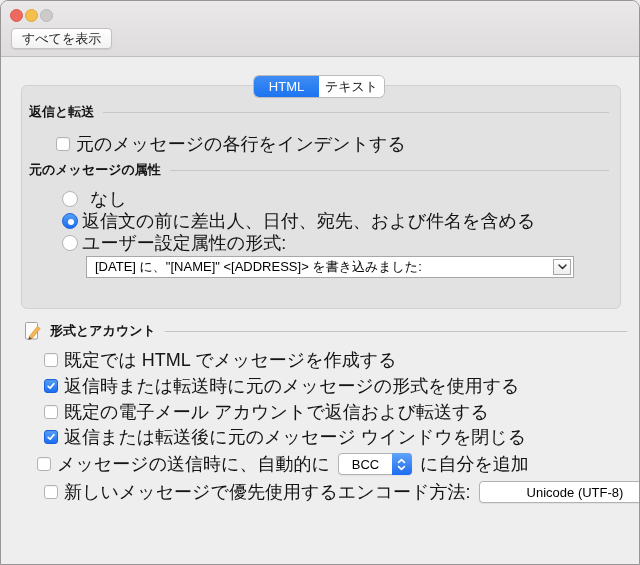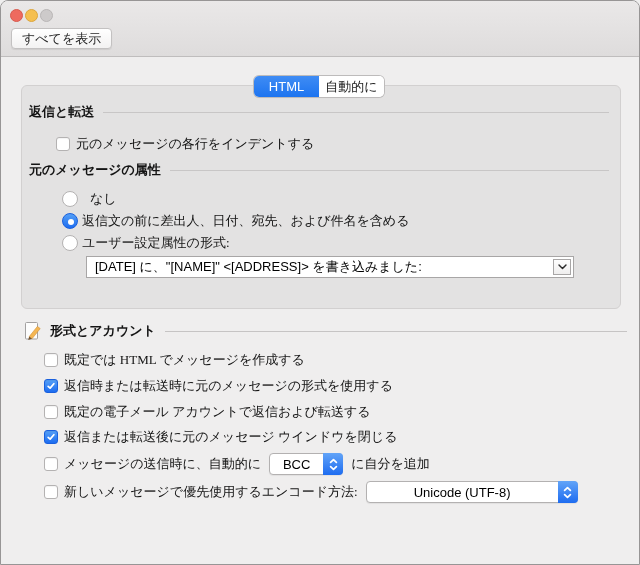--- a/index.html
+++ b/index.html
@@ -55,21 +55,21 @@
   }
   
   .panel{
     position:absolute;top:28px;left:20px;width:598px;height:222px;
     background:#e3e2e2;border:1px solid #d2d0d0;border-radius:6px;
   }
   .sec-h{position:absolute;left:7px;right:11px;display:flex;align-items:center;height:16px;}
   .sec-title{font-weight:bold;font-size:13px;color:#141414;white-space:nowrap;}
   .rule{flex:1;height:1px;background:#c8c6c6;margin-left:9px;}
   .row{position:absolute;display:flex;align-items:center;height:18px;}
-  .lbl{font-size:13px;color:#141414;white-space:nowrap;margin-left:6px;font-family:Liberation Serif, serif;}
+  .lbl{font-size:18px;color:#141414;white-space:nowrap;margin-left:6px;}
   
   .cb{
     width:14px;height:14px;box-sizing:border-box;border-radius:3px;flex:none;
     background:#fff;border:1px solid #b4b2b2;
     box-shadow:inset 0 1px 1px rgba(0,0,0,.05);
     display:flex;align-items:center;justify-content:center;
   }
   .cb.checked{
     background:linear-gradient(#55a0f7,#1d6cf0);border:1px solid #1a60dd;
   }
@@ -126,21 +126,21 @@
       <span class="light yellow"></span>
       <span class="light gray"></span>
     </div>
     <button class="show-all">すべてを表示</button>
   </div>
 
   <div class="content">
 
     <div class="segmented">
       <div class="seg seg-selected">HTML</div>
-      <div class="seg">自動的に</div>
+      <div class="seg">テキスト</div>
     </div>
 
     <div class="panel">
 
       <div class="sec-h" style="top:18px;">
         <span class="sec-title">返信と転送</span>
         <span class="rule"></span>
       </div>
 
       <div class="row" style="top:49px;left:34px;">
@@ -212,21 +212,21 @@
 
     <div class="row" style="top:371px;left:43px;">
       <span class="cb checked">
         <svg width="10" height="10" viewBox="0 0 14 14">
           <path d="M3 7.4 L5.8 10 L11 3.8" stroke="#fff" stroke-width="2.4" fill="none" stroke-linecap="round" stroke-linejoin="round"></path>
         </svg>
       </span>
       <span class="lbl">返信または転送後に元のメッセージ ウインドウを閉じる</span>
     </div>
 
-    <div class="row" style="top:396px;left:43px;height:22px;">
+    <div class="row" style="top:396px;left:36px;height:22px;">
       <span class="cb"></span>
       <span class="lbl">メッセージの送信時に、自動的に</span>
       <span class="popup" style="width:74px;">
         <span class="popup-text center">BCC</span>
         <span class="popup-cap">
           <svg width="9" height="13" viewBox="0 0 9 13">
             <path d="M1.6 4.4 L4.5 1.6 L7.4 4.4" stroke="#fff" stroke-width="1.7" fill="none" stroke-linecap="round" stroke-linejoin="round"></path>
             <path d="M1.6 8.6 L4.5 11.4 L7.4 8.6" stroke="#fff" stroke-width="1.7" fill="none" stroke-linecap="round" stroke-linejoin="round"></path>
           </svg>
         </span>

